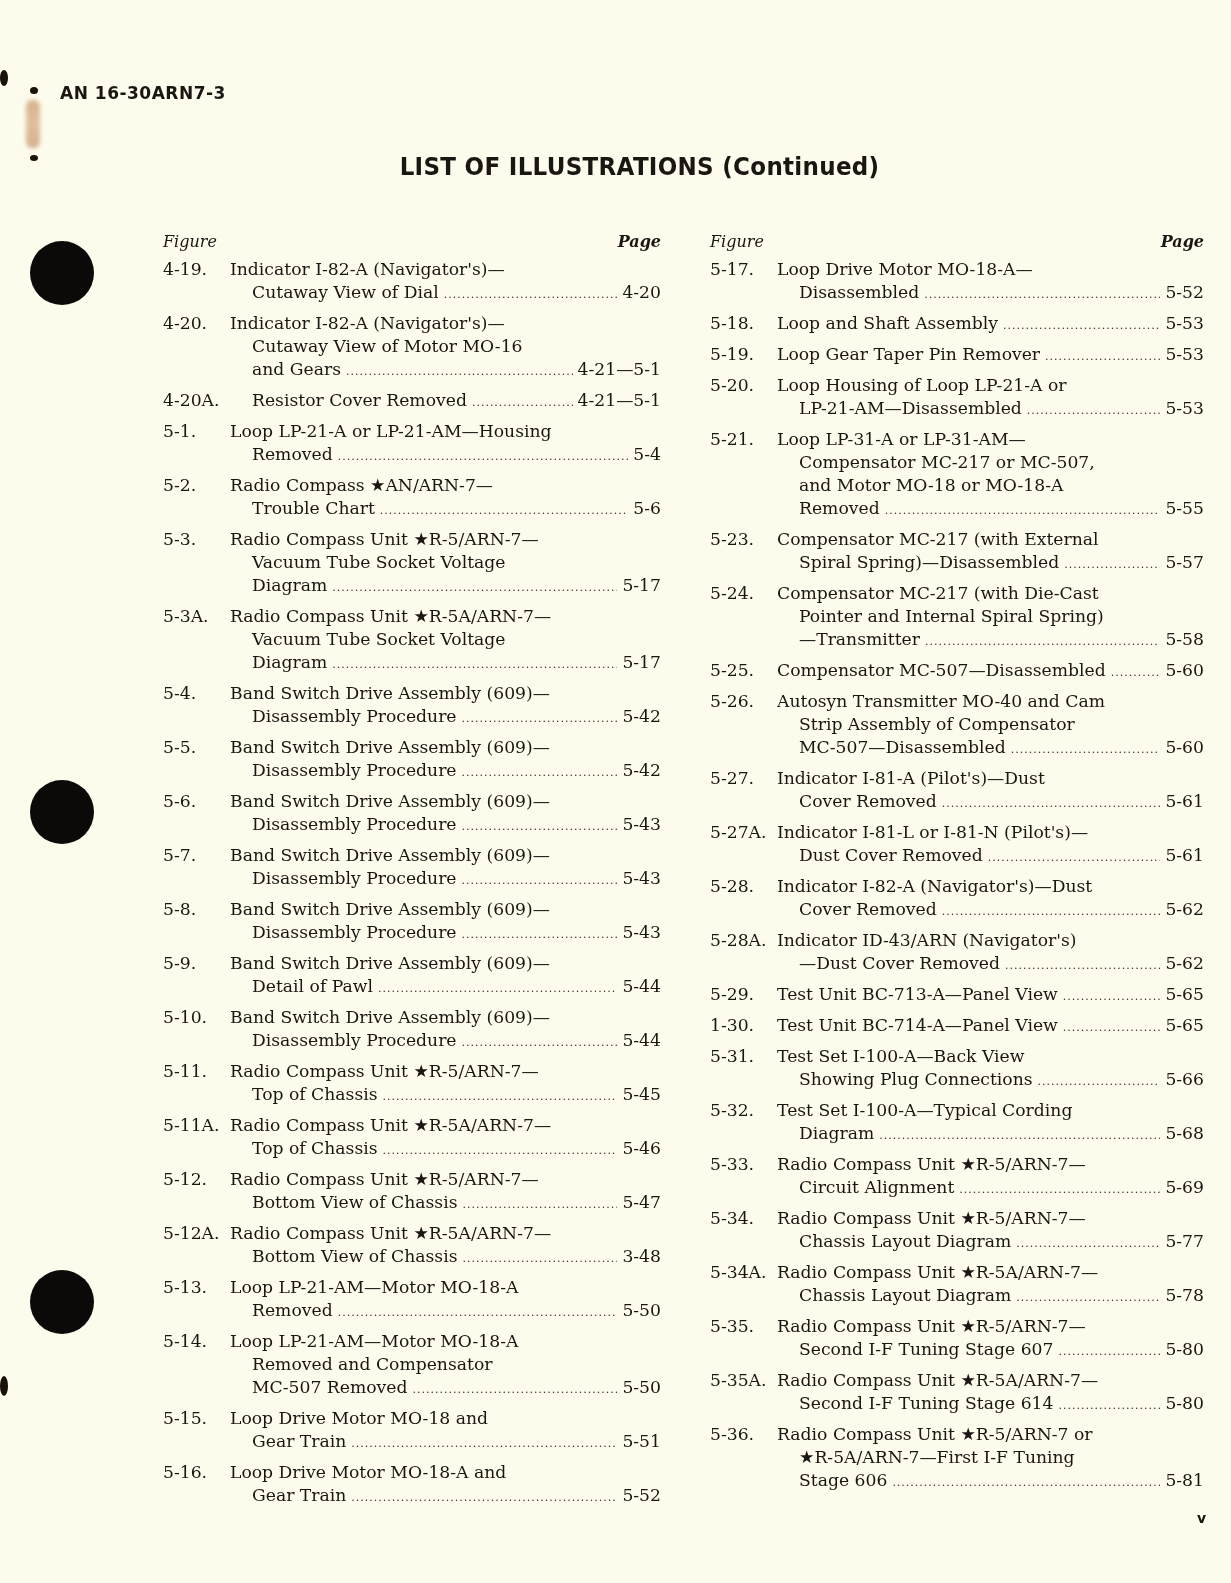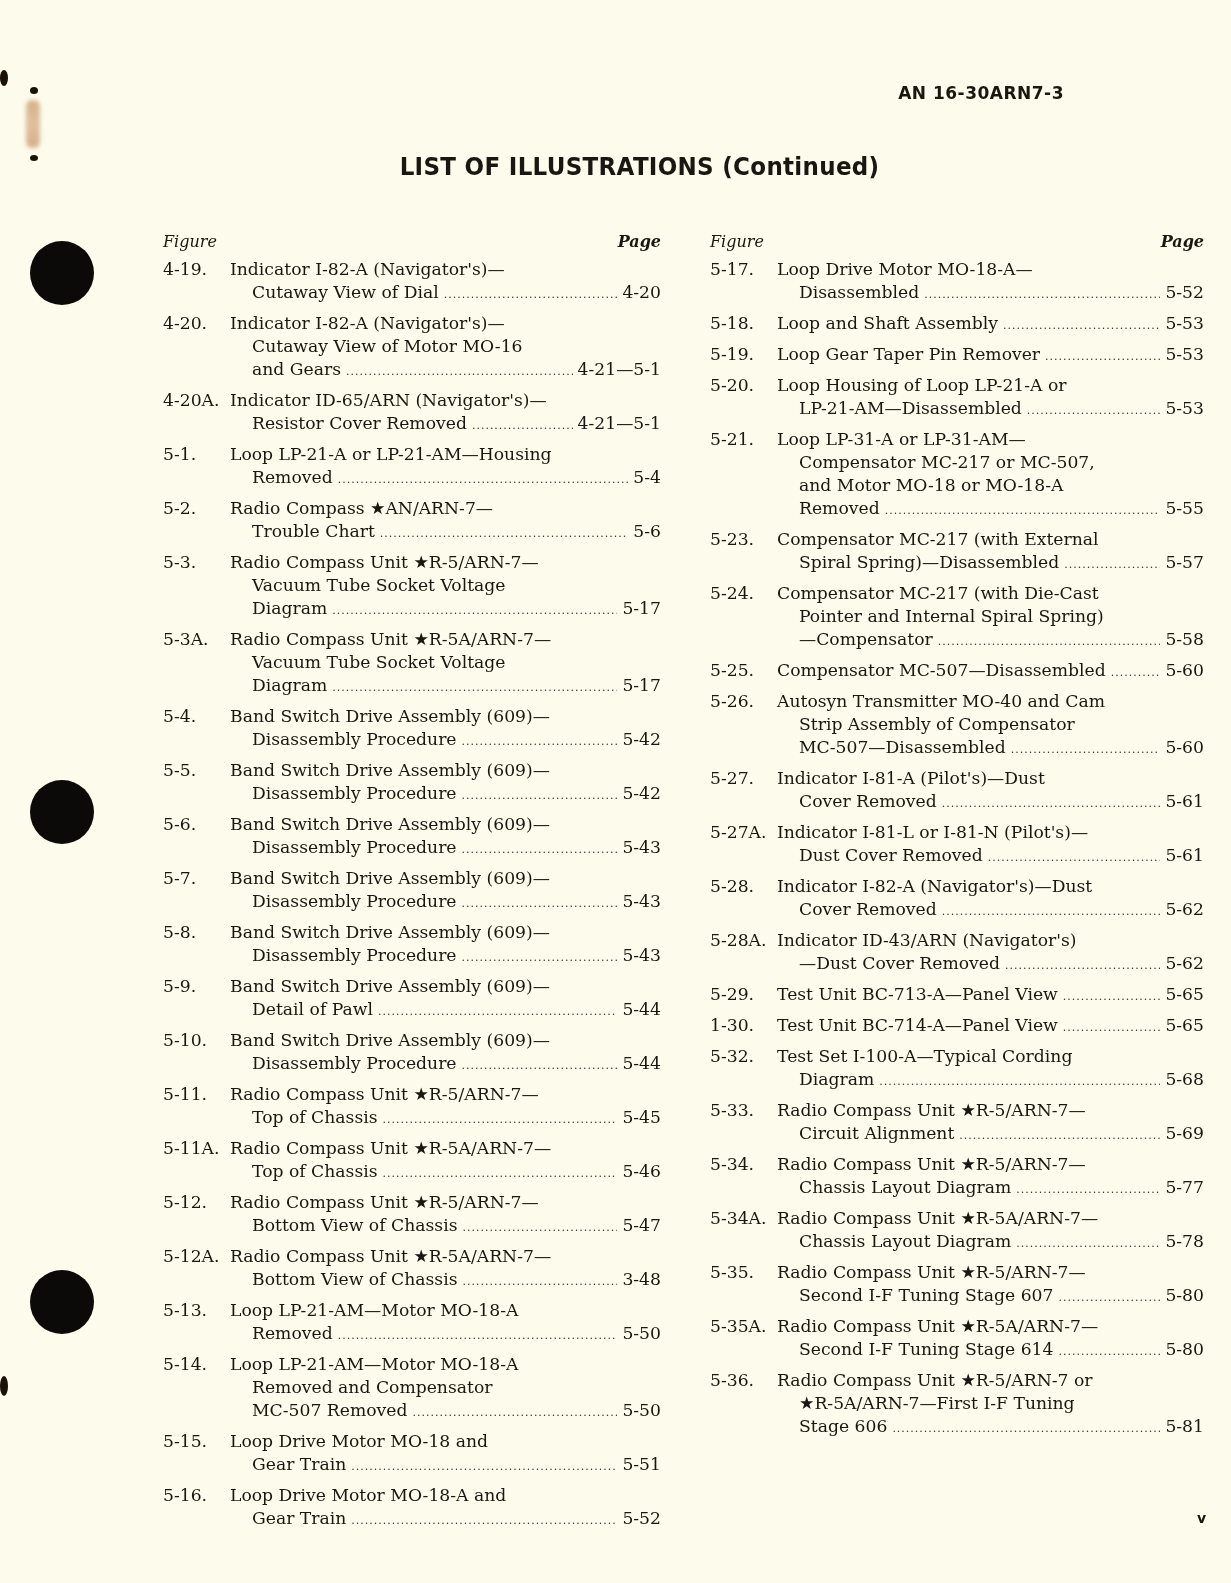--- a/index.html
+++ b/index.html
@@ -14,21 +14,21 @@
     position: absolute; width: 64px; height: 64px; border-radius: 50%;
     background: #0c0a09; left: 30px;
   }
   .edge-dot { position: absolute; background: #1a1208; border-radius: 50%; }
   .stain {
     position: absolute; left: 26px; top: 100px; width: 14px; height: 48px;
     background: linear-gradient(#c89a6e, #d7ac82, #c79770);
     filter: blur(2px); opacity: 0.75; border-radius: 6px;
   }
   .docnum {
-    position: absolute; top: 83px; left: 12px; width: 1052px; text-align: right;
+    position: absolute; top: 83px; left: 0; width: 1052px; text-align: left;
     font-family: "DejaVu Sans", sans-serif; font-weight: bold; font-size: 17px;
     letter-spacing: 0.5px; padding-left: 60px; box-sizing: border-box;
   }
   .title {
     position: absolute; top: 154px; left: 0; width: 1231px; text-align: center;
     font-family: "DejaVu Sans", sans-serif; font-weight: bold; font-size: 23px;
     letter-spacing: 0.3px; padding-left: 48px; box-sizing: border-box;
     transform: scaleY(1.05);
   }
   .col { position: absolute; top: 232px; }
@@ -99,21 +99,20 @@
           <span class="line last cont">
             <span class="txt">and Gears</span>
             <span class="dots"></span>
             <span class="pg">4-21—5-1</span>
           </span>
         </span>
       </div>
       <div class="entry">
         <span class="fig">4-20A.</span>
         <span class="desc">
-          <span class="line">Indicator ID-65/ARN (Navigator's)—</span>
           <span class="line last cont">
             <span class="txt">Resistor Cover Removed</span>
             <span class="dots"></span>
             <span class="pg">4-21—5-1</span>
           </span>
         </span>
       </div>
       <div class="entry">
         <span class="fig">5-1.</span>
         <span class="desc">
@@ -400,21 +399,21 @@
             <span class="pg">5-57</span>
           </span>
         </span>
       </div>
       <div class="entry">
         <span class="fig">5-24.</span>
         <span class="desc">
           <span class="line">Compensator MC-217 (with Die-Cast</span>
           <span class="line cont">Pointer and Internal Spiral Spring)</span>
           <span class="line last cont">
-            <span class="txt">—Compensator</span>
+            <span class="txt">—Transmitter</span>
             <span class="dots"></span>
             <span class="pg">5-58</span>
           </span>
         </span>
       </div>
       <div class="entry">
         <span class="fig">5-25.</span>
         <span class="desc">
           <span class="line last">
             <span class="txt">Compensator MC-507—Disassembled</span>
@@ -489,20 +488,31 @@
           </span>
         </span>
       </div>
       <div class="entry">
         <span class="fig">1-30.</span>
         <span class="desc">
           <span class="line last">
             <span class="txt">Test Unit BC-714-A—Panel View</span>
             <span class="dots"></span>
             <span class="pg">5-65</span>
+          </span>
+        </span>
+      </div>
+      <div class="entry">
+        <span class="fig">5-31.</span>
+        <span class="desc">
+          <span class="line">Test Set I-100-A—Back View</span>
+          <span class="line last cont">
+            <span class="txt">Showing Plug Connections</span>
+            <span class="dots"></span>
+            <span class="pg">5-66</span>
           </span>
         </span>
       </div>
       <div class="entry">
         <span class="fig">5-32.</span>
         <span class="desc">
           <span class="line">Test Set I-100-A—Typical Cording</span>
           <span class="line last cont">
             <span class="txt">Diagram</span>
             <span class="dots"></span>

